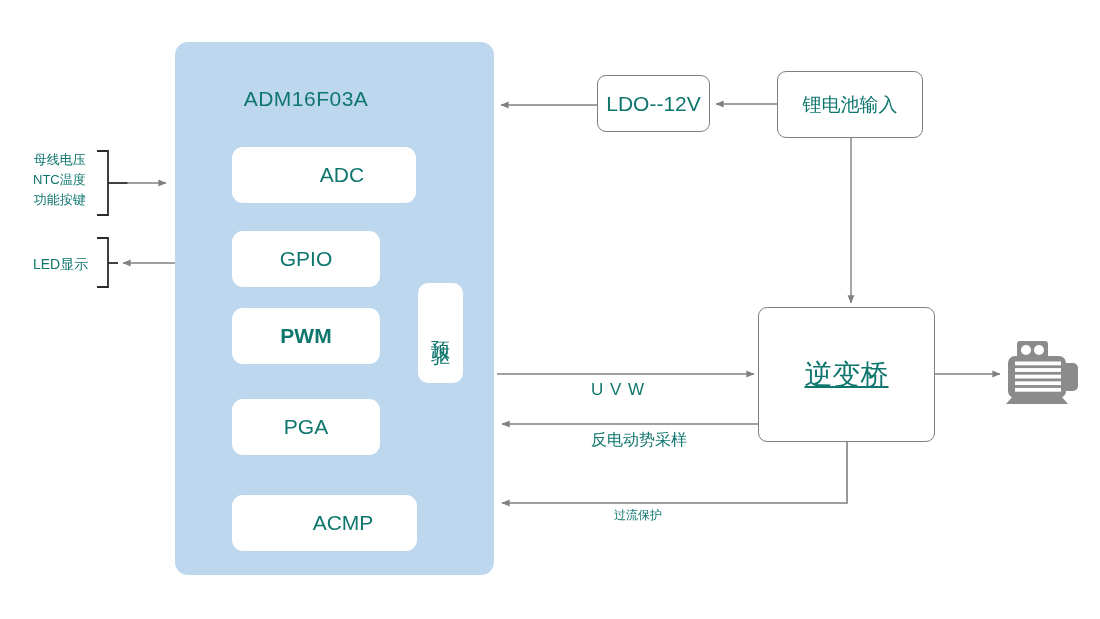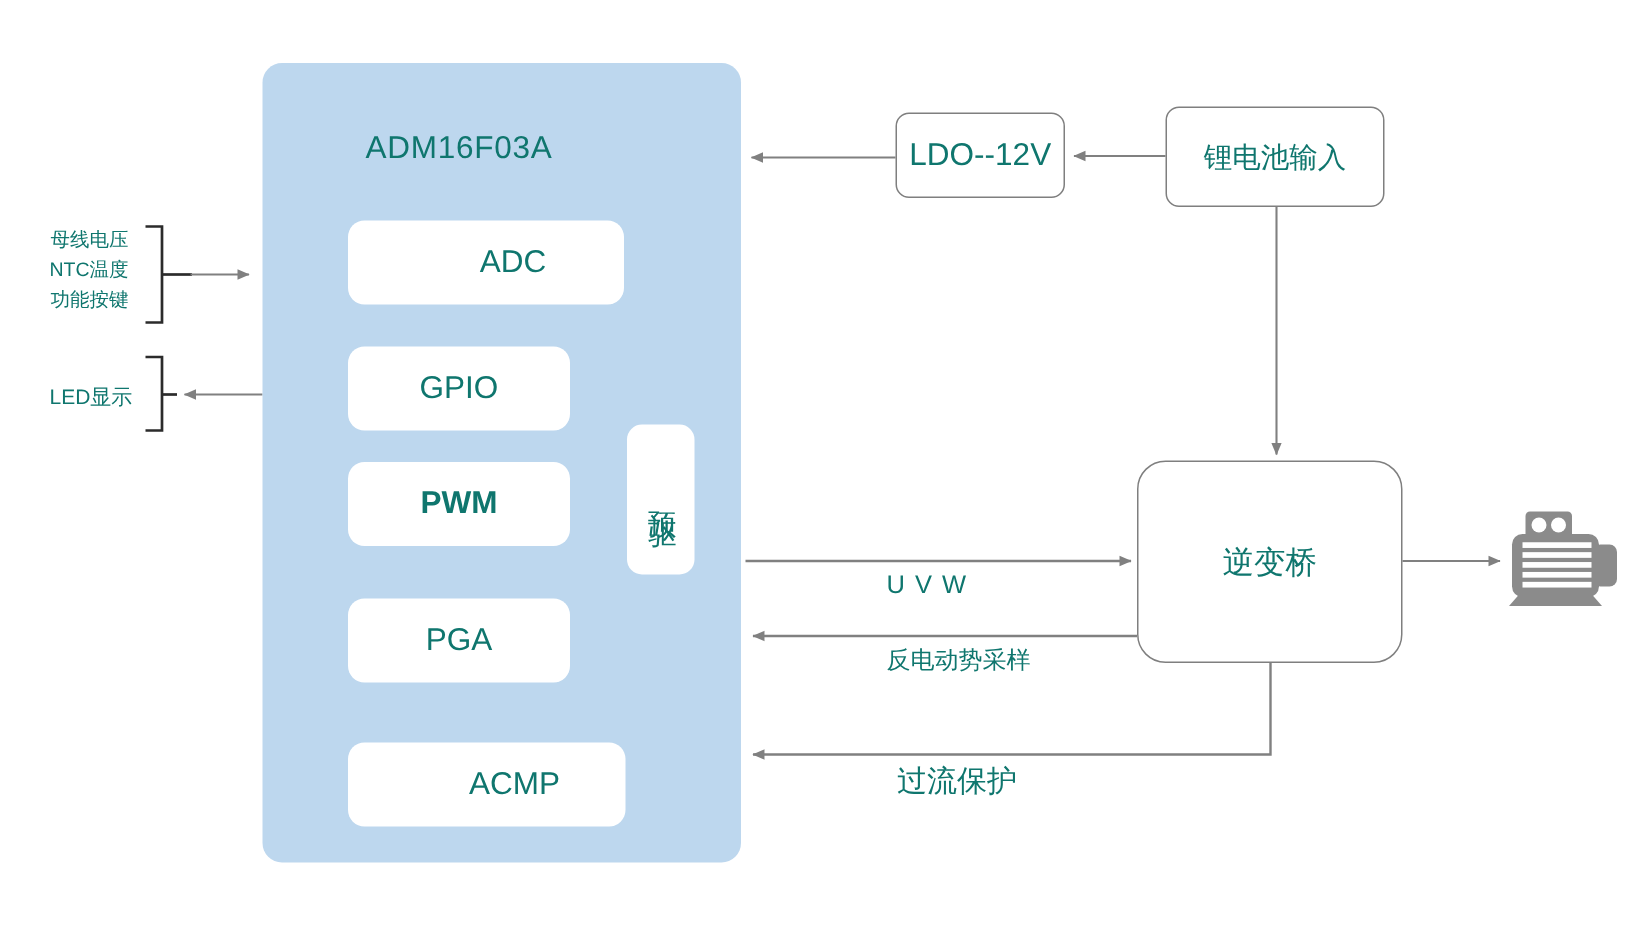--- a/index.html
+++ b/index.html
@@ -71,40 +71,40 @@
     background: #ffffff;
     border: 1.5px solid #7f7f7f;
     border-radius: 9px;
     display: flex;
     align-items: center;
     justify-content: center;
     box-sizing: border-box;
   }
   .ldo      { left: 597px; top: 75px;  width: 113px; height: 57px;  font-size: 21px; }
   .battery  { left: 777px; top: 71px;  width: 146px; height: 67px;  font-size: 19px; }
-  .inverter { left: 758px; top: 307px; width: 177px; height: 135px; font-size: 21px; border-radius: 19px; }
+  .inverter { left: 758px; top: 307px; width: 177px; height: 135px; font-size: 28px; border-radius: 9px; text-decoration: underline; }
   
   .input-labels {
     position: absolute;
     left: 33px; top: 150px;
     font-size: 13px;
     line-height: 20px;
     text-align: right;
   }
   .led-label {
     position: absolute;
     left: 33px; top: 255px;
     font-size: 14px;
     line-height: 18px;
   }
   
   .sig { position: absolute; text-align: center; }
   .sig-uvw  { left: 568px; top: 380px; width: 100px; font-size: 17px; letter-spacing: 1px; }
   .sig-bemf { left: 559px; top: 430px; width: 160px; font-size: 16px; }
-  .sig-ocp  { left: 578px; top: 507px; width: 120px; font-size: 20px; text-align: center; }
+  .sig-ocp  { left: 578px; top: 507px; width: 120px; font-size: 12px; text-align: center; }
   
   .motor {
     position: absolute;
     left: 1004px; top: 340px;
     width: 76px; height: 65px;
   }
 </style>
 </head>
 <body>
 

